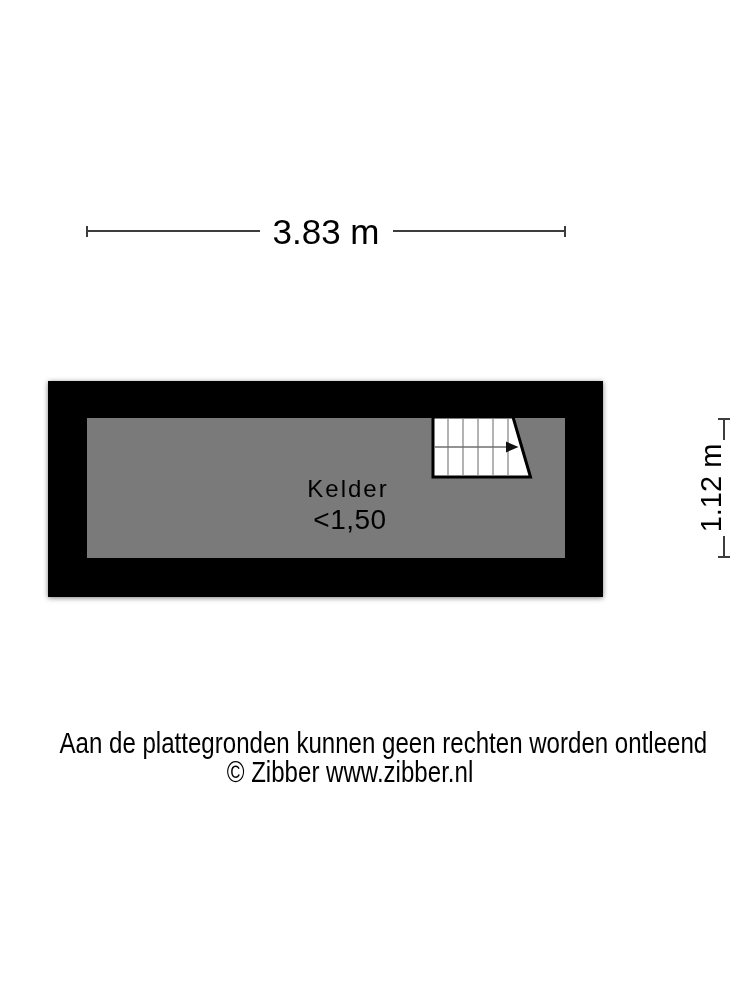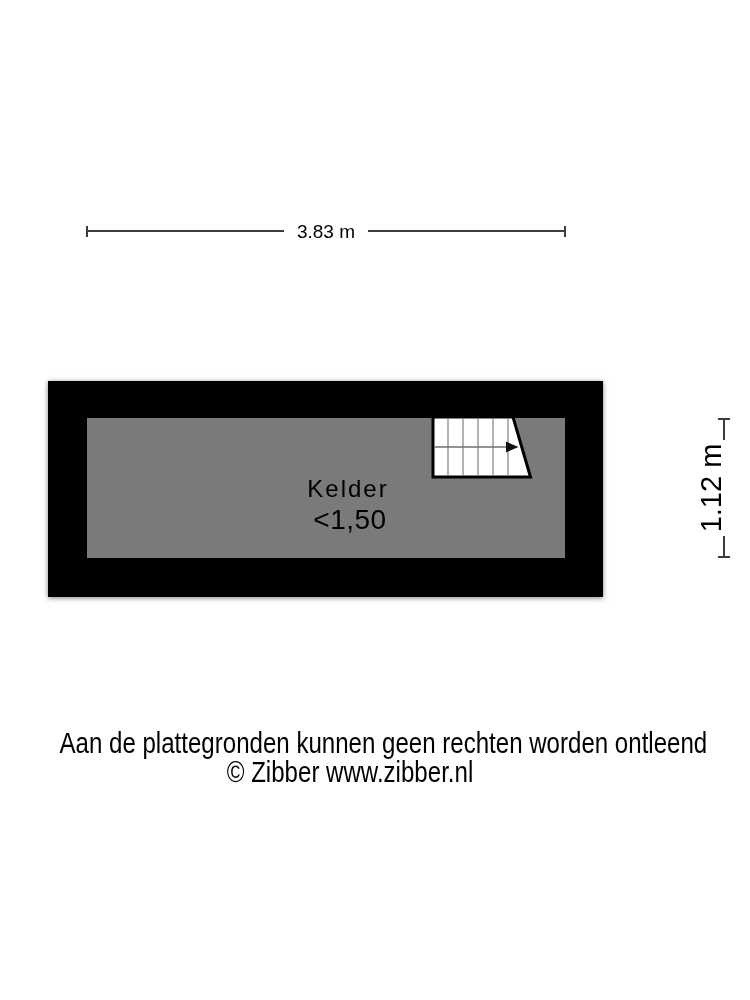--- a/index.html
+++ b/index.html
@@ -12,21 +12,21 @@
   .canvas { position:relative; width:750px; height:1000px; background:#fff; overflow:hidden; }
 
   
   .dim-h {
     position:absolute; left:86px; top:214px; width:480px; height:34px;
     display:flex; align-items:center;
   }
   .dim-h .tick-v { width:2px; height:11px; background:var(--dim-line,#2e2e2e); }
   .dim-h .dline  { flex:1; height:1.6px; background:var(--dim-line,#454545); }
   .dim-h .dim-label {
-    font-size:19px; line-height:29px; padding:0 13px; white-space:nowrap;
+    font-size:35px; line-height:29px; padding:0 13px; white-space:nowrap;
     color:var(--text,#000);
   }
 
   
   .plan {
     position:absolute; left:48px; top:381px; width:555px; height:216px;
     background:var(--wall,#000);
     box-shadow:0 1px 5px rgba(0,0,0,0.50);
   }
   .room {

